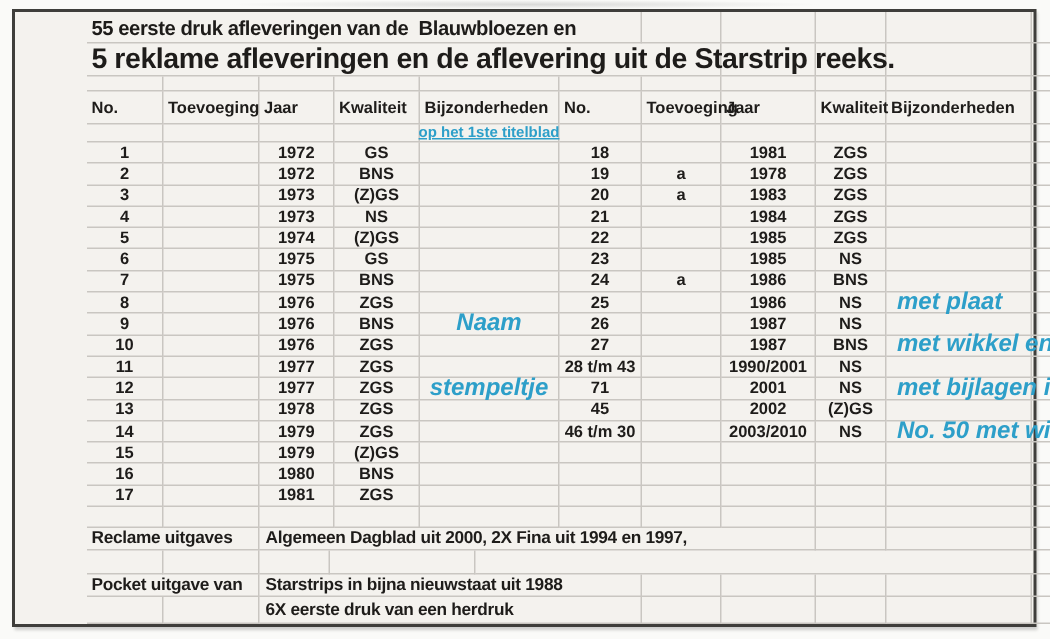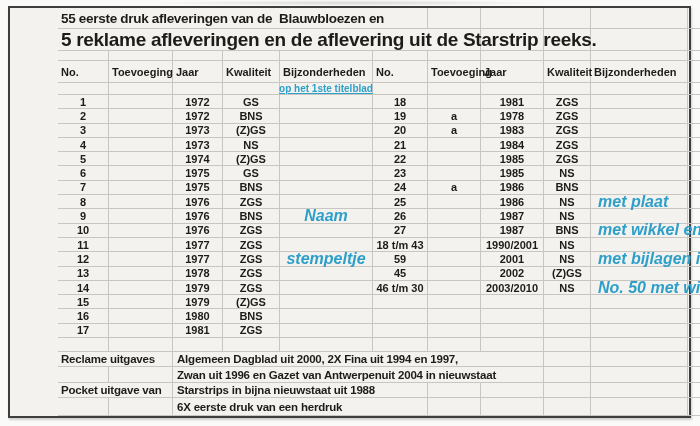--- a/index.html
+++ b/index.html
@@ -256,33 +256,33 @@
             <div class="cell c8 center">1987</div>
             <div class="cell c9 center">BNS</div>
             <div class="cell c10 leftpad note">met wikkel en dollars</div>
             <div class="cell c11 last"></div>
           </div><div class="row r-data">
             <div class="cell c1 center">11</div>
             <div class="cell c2 center"></div>
             <div class="cell c3 center">1977</div>
             <div class="cell c4 center">ZGS</div>
             <div class="cell c5 center note"></div>
-            <div class="cell c6 center">18 t/m 43</div>
+            <div class="cell c6 center">28 t/m 43</div>
             <div class="cell c7 center"></div>
             <div class="cell c8 center">1990/2001</div>
             <div class="cell c9 center">NS</div>
             <div class="cell c10 leftpad note"></div>
             <div class="cell c11 last"></div>
           </div><div class="row r-data">
             <div class="cell c1 center">12</div>
             <div class="cell c2 center"></div>
             <div class="cell c3 center">1977</div>
             <div class="cell c4 center">ZGS</div>
             <div class="cell c5 center note">stempeltje</div>
-            <div class="cell c6 center">59</div>
+            <div class="cell c6 center">71</div>
             <div class="cell c7 center"></div>
             <div class="cell c8 center">2001</div>
             <div class="cell c9 center">NS</div>
             <div class="cell c10 leftpad note">met bijlagen ingeseald</div>
             <div class="cell c11 last"></div>
           </div><div class="row r-data">
             <div class="cell c1 center">13</div>
             <div class="cell c2 center"></div>
             <div class="cell c3 center">1978</div>
             <div class="cell c4 center">ZGS</div>
@@ -361,21 +361,20 @@
         <div class="cell span-label">Reclame uitgaves</div>
         <div class="cell span-text-wide">Algemeen Dagblad uit 2000, 2X Fina uit 1994 en 1997,</div>
         <div class="cell c9"></div>
         <div class="cell c10"></div>
         <div class="cell c11 last"></div>
       </div>
 
       <div class="row r-f2">
         <div class="cell c1"></div>
         <div class="cell c2"></div>
-        <div class="cell span-text-wide">Zwan uit 1996 en Gazet van Antwerpenuit 2004 in nieuwstaat</div>
         <div class="cell c9"></div>
         <div class="cell c10"></div>
         <div class="cell c11 last"></div>
       </div>
 
       <div class="row r-f3">
         <div class="cell span-label">Pocket uitgave van</div>
         <div class="cell span-text-mid">Starstrips in bijna nieuwstaat uit 1988</div>
         <div class="cell c7"></div>
         <div class="cell c8"></div>

